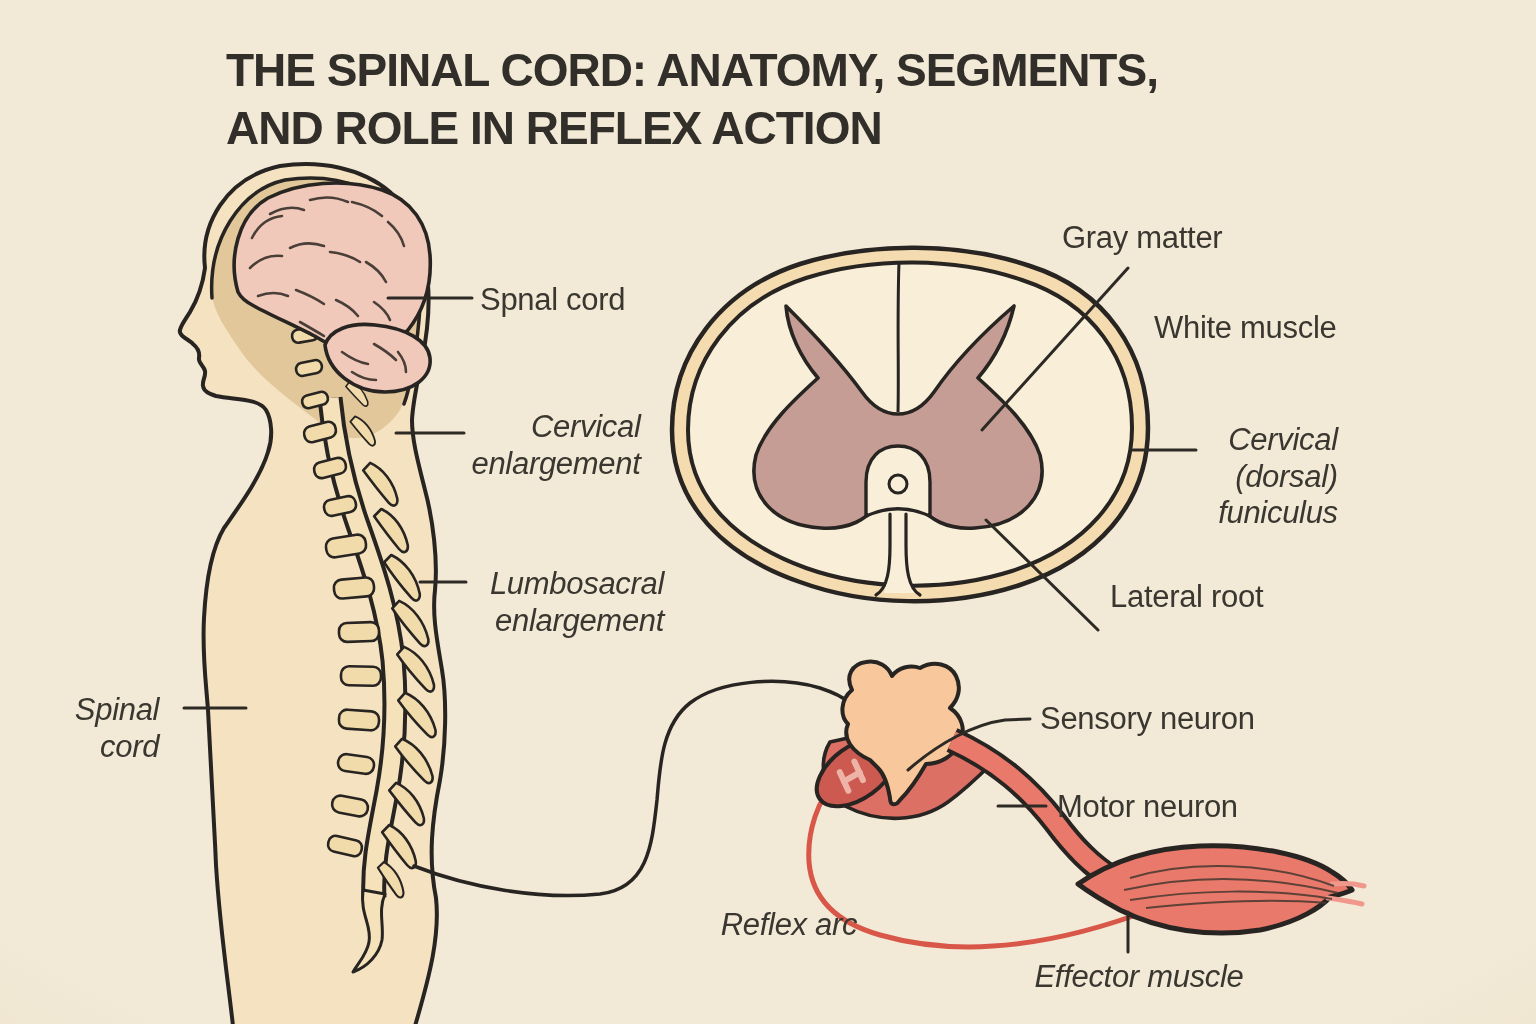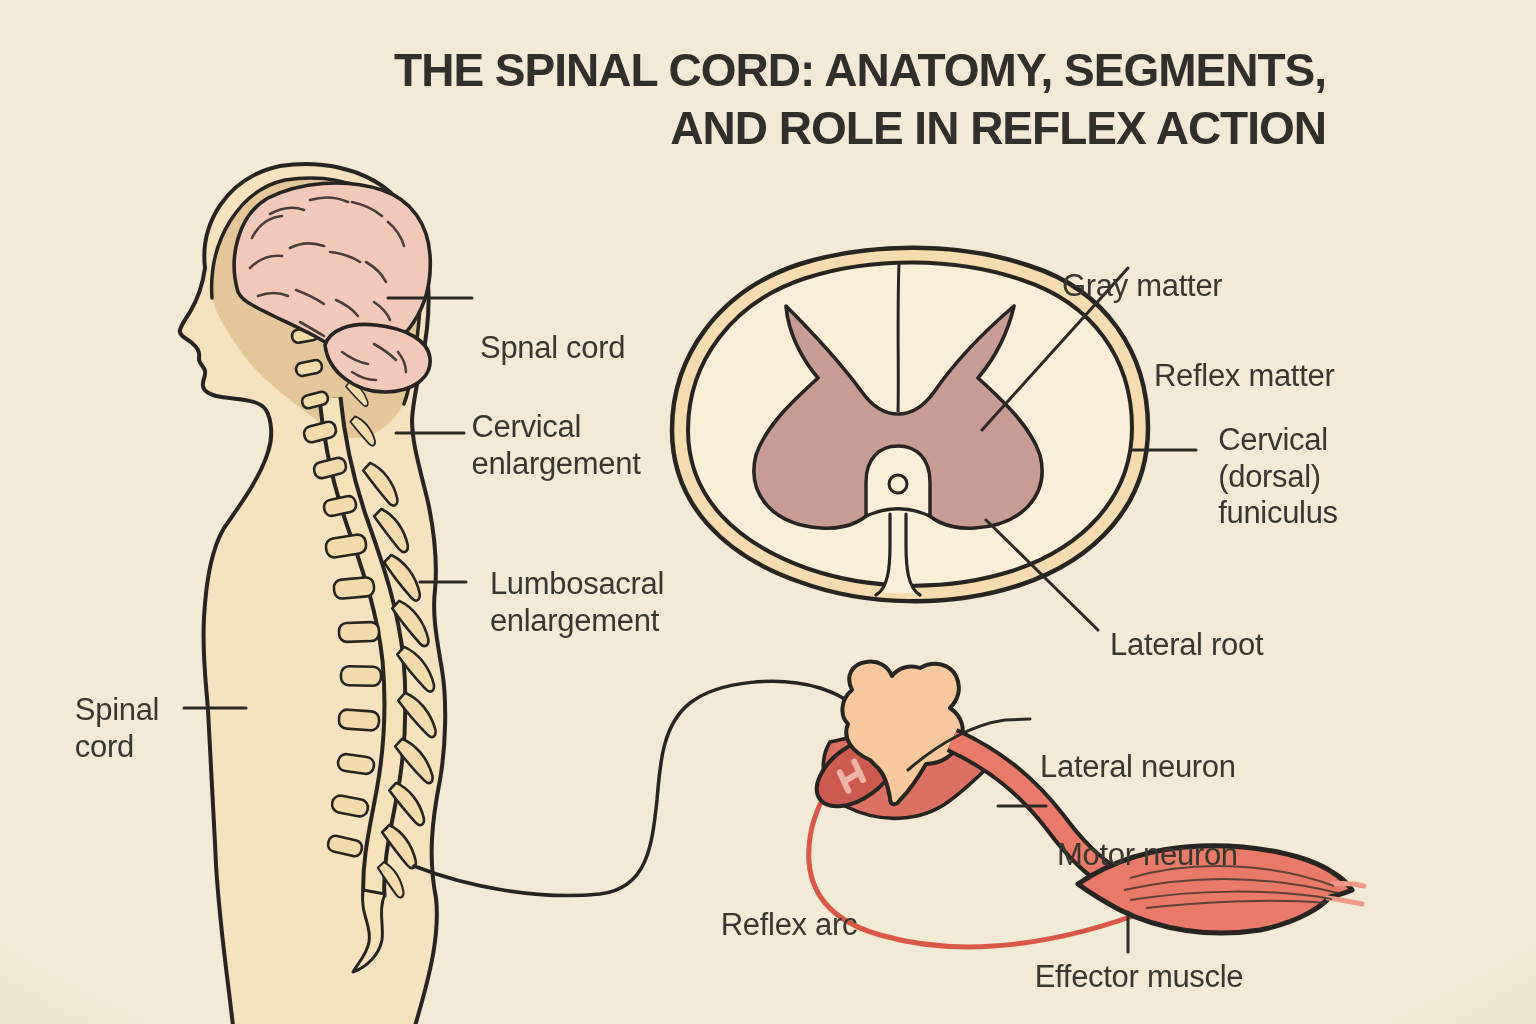--- a/index.html
+++ b/index.html
@@ -12,27 +12,27 @@
   #art{position:absolute;left:0;top:0;}
   .lbl{
     position:absolute;
     color:var(--text);
     font-size:31px;
     letter-spacing:-0.3px;
     line-height:1.18;
     white-space:pre-line;
     font-weight:500;
   }
-  .lbl.center{text-align:left;transform:translate(-50%,-50%);}
-  .lbl.vcenter{transform:translateY(-50%);margin-top:48px;}
+  .lbl.center{text-align:right;transform:translate(-50%,-50%);font-style:italic;}
+  .lbl.vcenter{transform:translateY(-50%);}
   #title{
     position:absolute;
     left:776px;top:42px;
     transform:translateX(-50%);
-    text-align:right;
+    text-align:left;
     font-size:46px;
     font-weight:bold;
     letter-spacing:-1px;
     line-height:1.26;
     color:var(--title);
     white-space:pre-line;
     width:1100px;
   }
 </style>
 </head>
@@ -339,27 +339,27 @@
 enlargement</div>
 
 <div class="lbl center" style="left:577px;top:603px">Lumbosacral
 enlargement</div>
 
 <div class="lbl center" style="left:117px;top:729px">Spinal
 cord</div>
 
 <div class="lbl vcenter" style="left:1062px;top:238px">Gray matter</div>
 
-<div class="lbl vcenter" style="left:1154px;top:328px">Reflex matter</div>
+<div class="lbl vcenter" style="left:1154px;top:328px">White muscle</div>
 
 <div class="lbl center" style="left:1278px;top:477px">Cervical
 (dorsal)
 funiculus</div>
 
 <div class="lbl vcenter" style="left:1110px;top:597px">Lateral root</div>
 
-<div class="lbl vcenter" style="left:1040px;top:719px">Lateral neuron</div>
+<div class="lbl vcenter" style="left:1040px;top:719px">Sensory neuron</div>
 
 <div class="lbl vcenter" style="left:1057px;top:807px">Motor neuron</div>
 
 <div class="lbl center" style="left:789px;top:925px">Reflex arc</div>
 
 <div class="lbl center" style="left:1139px;top:977px">Effector muscle</div>
 
 </body></html>

